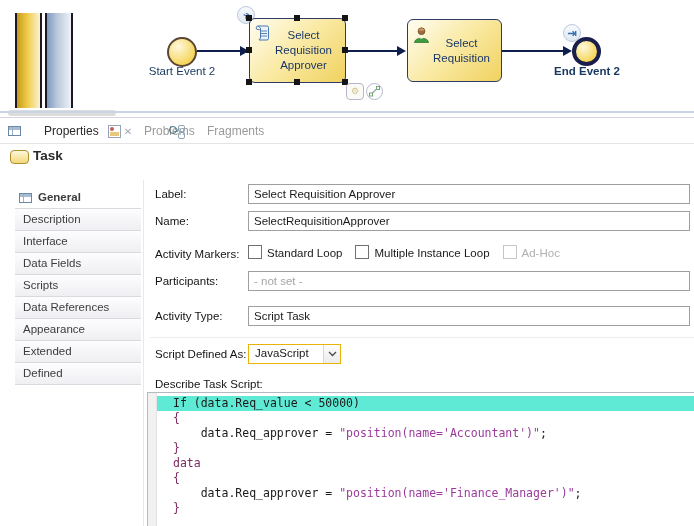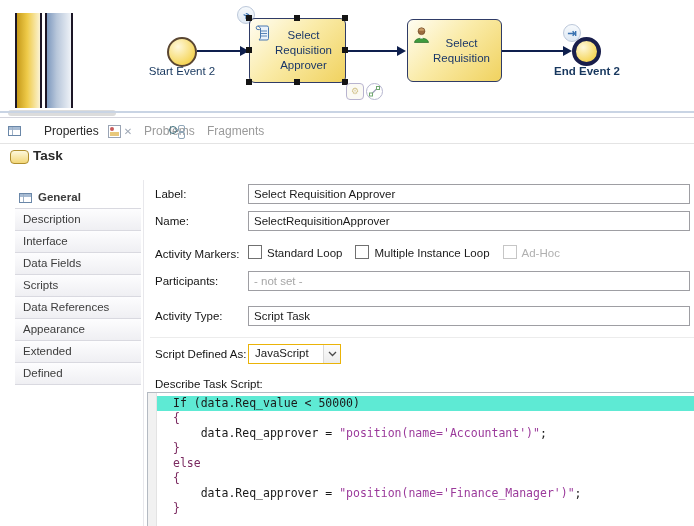--- a/index.html
+++ b/index.html
@@ -273,20 +273,20 @@
 
     <div class="f-label" style="top:260px;">Describe Task Script:</div>
 
     <div class="script-editor">
       <div class="gutter"></div>
       <div class="code">
           <div class="code-line current"><span class="c-p">If (data.Req_value &lt; 50000)</span></div>
           <div class="code-line"><span class="c-k">{</span></div>
           <div class="code-line"><span class="c-p">    data.Req_approver = </span><span class="c-s">"position(name='Accountant')"</span><span class="c-p">;</span></div>
           <div class="code-line"><span class="c-k">}</span></div>
-          <div class="code-line"><span class="c-k">else</span></div>
+          <div class="code-line"><span class="c-k">data</span></div>
           <div class="code-line"><span class="c-k">{</span></div>
           <div class="code-line"><span class="c-p">    data.Req_approver = </span><span class="c-s">"position(name='Finance_Manager')"</span><span class="c-p">;</span></div>
           <div class="code-line"><span class="c-k">}</span></div>
         </div>
     </div>
   </div>
 </div>
 
 </body></html>

